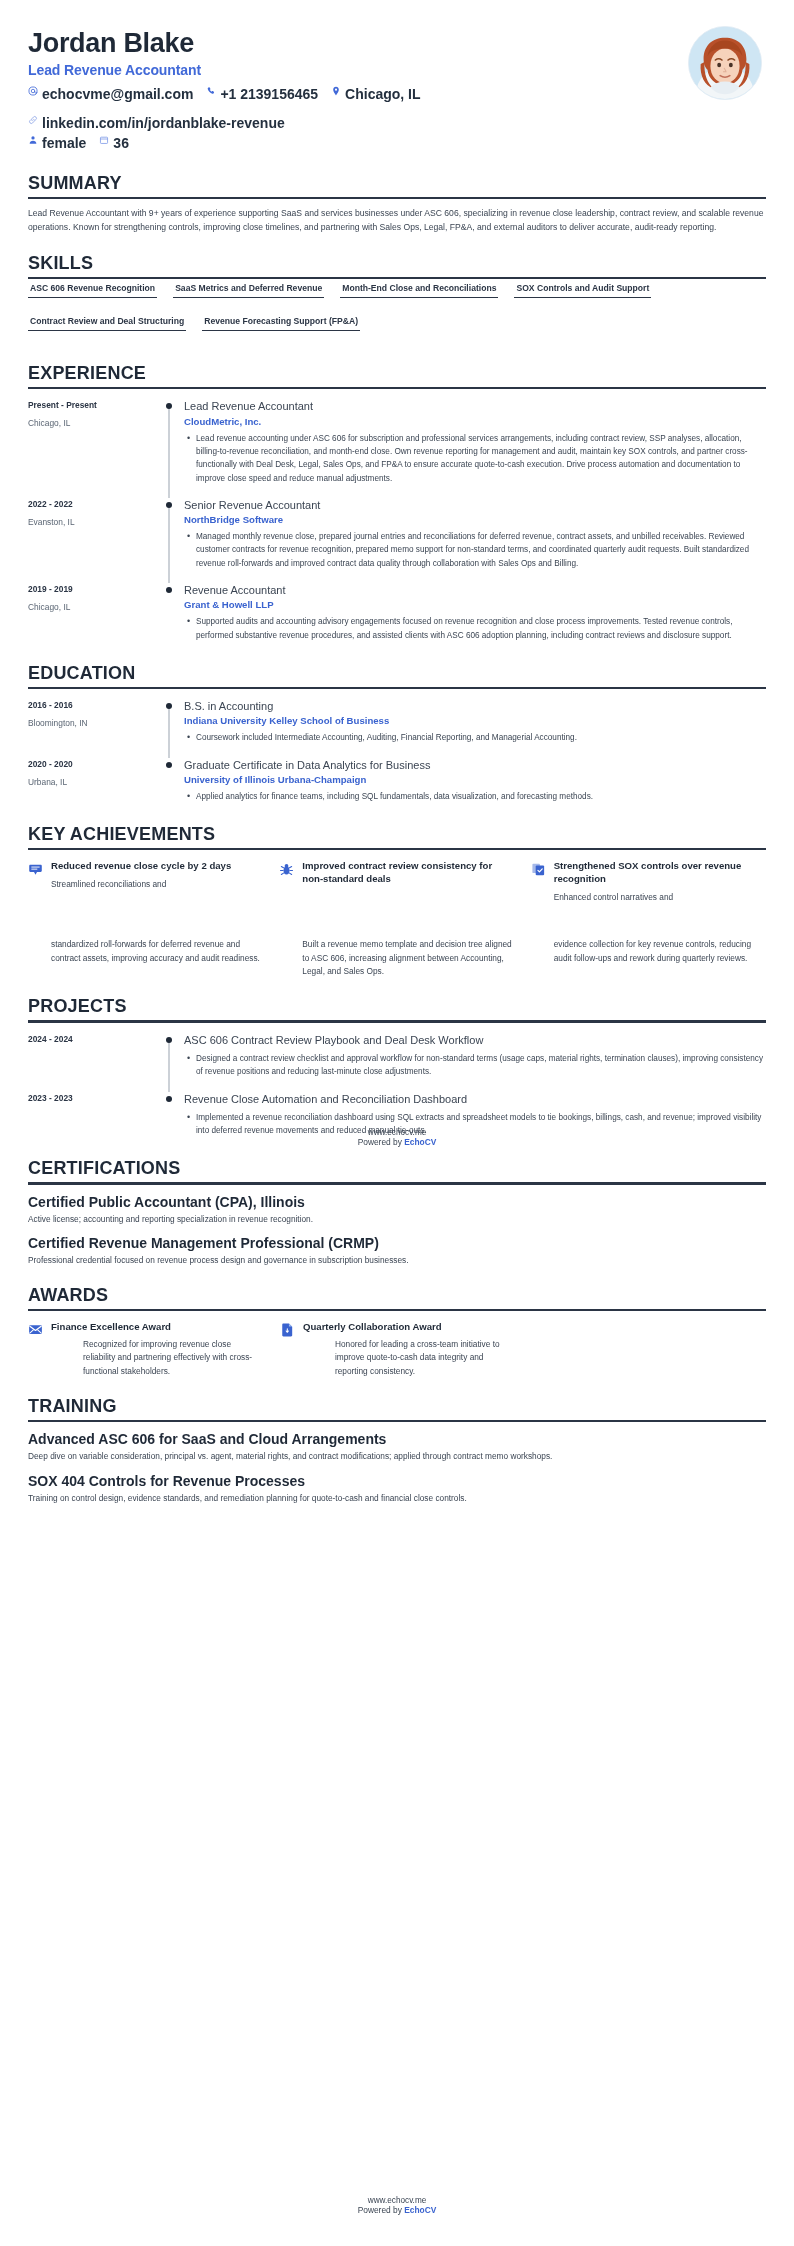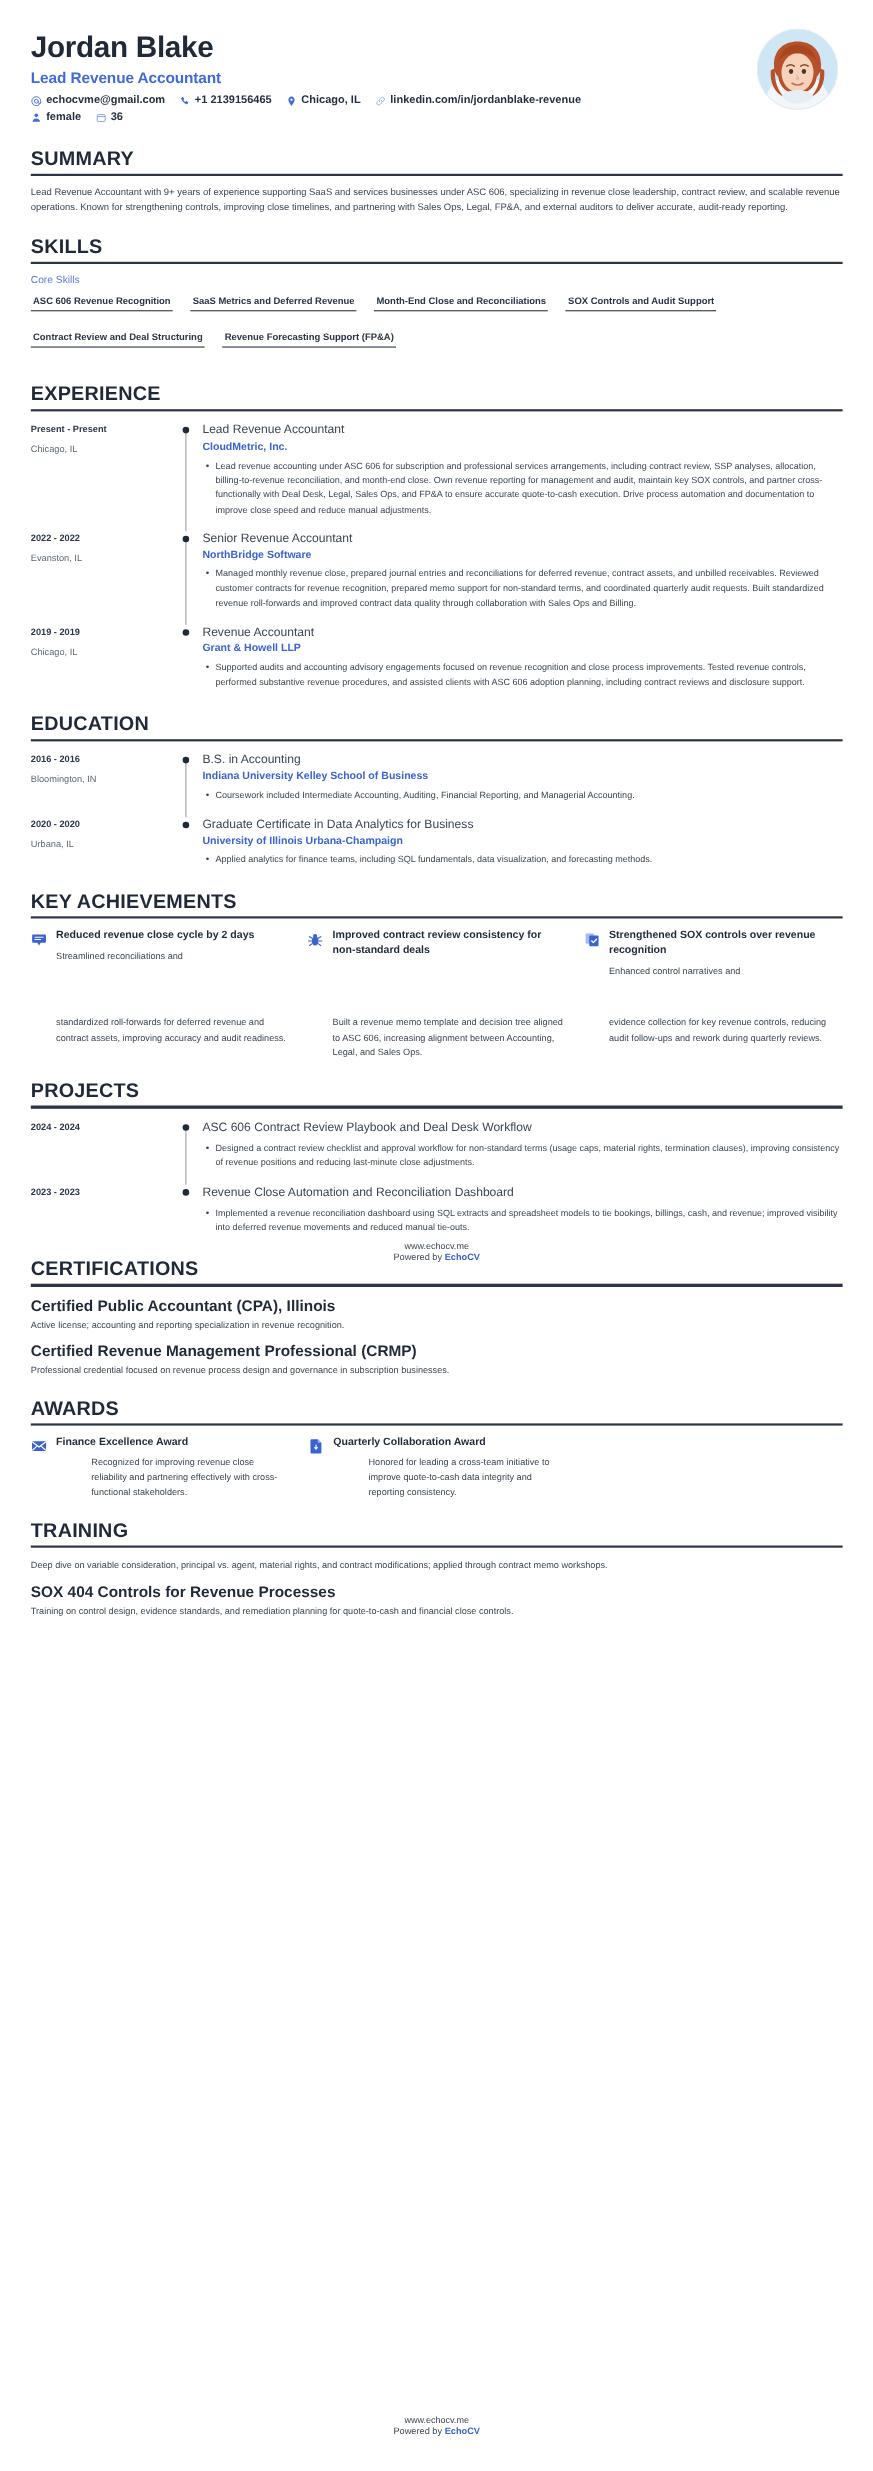--- a/index.html
+++ b/index.html
@@ -19,21 +19,21 @@
   .name {
     font-size: 27px; font-weight: 700; letter-spacing: -0.3px;
     color: #1f2937; line-height: 1.15;
   }
   .job-title {
     font-size: 14px; font-weight: 700; color: #4169d8;
     margin-top: 3px; letter-spacing: -0.1px;
   }
   .contact-rows { margin-top: 8px; }
   .contact-row { display: flex; flex-wrap: wrap; align-items: center; gap: 13px; margin-bottom: 4px; }
-  .contact-item { display: flex; align-items: flex-end; gap: 4px; font-size: 10px; font-weight: 700; color: #24303f; white-space: nowrap; }
+  .contact-item { display: flex; align-items: flex-start; gap: 4px; font-size: 14px; font-weight: 700; color: #24303f; white-space: nowrap; }
   .contact-item .ico { display: inline-flex; width: 10px; height: 10px; color: #4169d8; flex: 0 0 auto; }
   .contact-item .ico svg { width: 10px; height: 10px; display: block; }
 
   .avatar-wrap { flex: 0 0 auto; width: 74px; height: 74px; margin-right: 4px; }
   .avatar {
     width: 74px; height: 74px; border-radius: 50%;
     background: #cfe4f2; overflow: hidden; position: relative;
     border: 1px solid #e3edf5;
   }
   .avatar svg { width: 100%; height: 100%; display: block; }
@@ -221,21 +221,20 @@
 
   <div class="section">
     <div class="section-title">SUMMARY</div>
     <div class="section-rule"></div>
     <p class="summary-text">Lead Revenue Accountant with 9+ years of experience supporting SaaS and services businesses under ASC 606, specializing in revenue close leadership, contract review, and scalable revenue operations. Known for strengthening controls, improving close timelines, and partnering with Sales Ops, Legal, FP&amp;A, and external auditors to deliver accurate, audit-ready reporting.</p>
   </div>
 
   <div class="section">
     <div class="section-title">SKILLS</div>
     <div class="section-rule"></div>
-    <div class="skills-group-label">Core Skills</div>
     <div class="skills-grid">
       <span class="skill-chip">ASC 606 Revenue Recognition</span>
       <span class="skill-chip">SaaS Metrics and Deferred Revenue</span>
       <span class="skill-chip">Month-End Close and Reconciliations</span>
       <span class="skill-chip">SOX Controls and Audit Support</span>
       <span class="skill-chip">Contract Review and Deal Structuring</span>
       <span class="skill-chip">Revenue Forecasting Support (FP&amp;A)</span>
     </div>
   </div>
 
@@ -491,20 +490,21 @@
         </div>
       </div>
     </div>
   </div>
 
   <div class="section">
     <div class="section-title">TRAINING</div>
     <div class="section-rule"></div>
 
     <div class="cert-item">
+      <div class="cert-name">Advanced ASC 606 for SaaS and Cloud Arrangements</div>
       <div class="cert-desc">Deep dive on variable consideration, principal vs. agent, material rights, and contract modifications; applied through contract memo workshops.</div>
     </div>
     <div class="cert-item">
       <div class="cert-name">SOX 404 Controls for Revenue Processes</div>
       <div class="cert-desc">Training on control design, evidence standards, and remediation planning for quote-to-cash and financial close controls.</div>
     </div>
   </div>
 
   <div class="footer" style="top:2196px;">
     <span class="footer-url">www.echocv.me</span>

